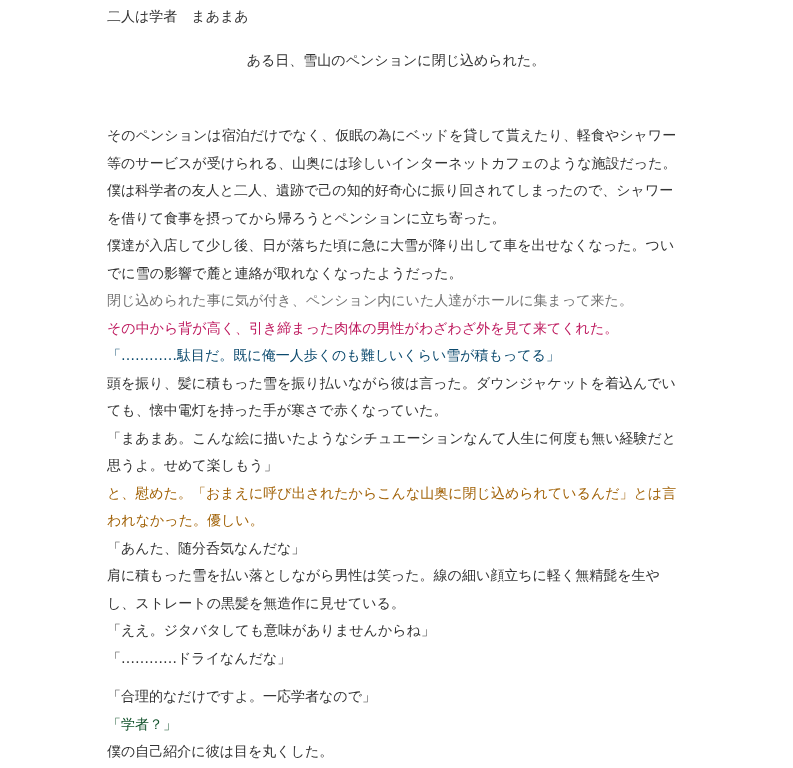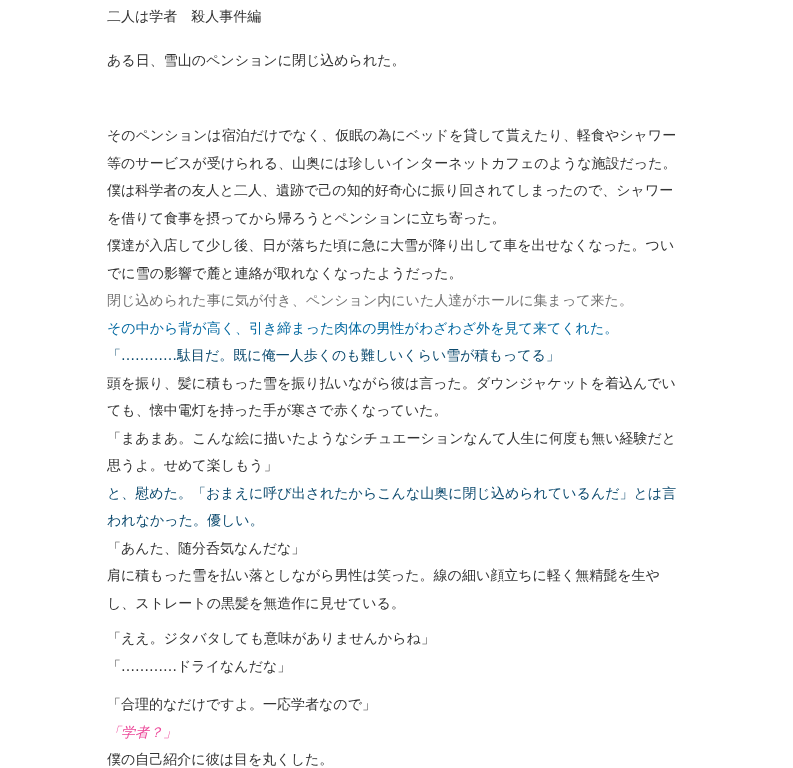--- a/index.html
+++ b/index.html
@@ -39,35 +39,35 @@
     margin: 0;
     overflow-wrap: break-word;
     word-break: normal;
     white-space: pre-wrap;
   }
 </style>
 </head>
 <body style="background: rgb(255, 255, 255);">
 
 <div class="novel-page">
-  <h1 class="story-title" style="color: rgb(51, 51, 51);">二人は学者　殺人事件編</h1>
+  <h1 class="story-title" style="color: rgb(51, 51, 51);">二人は学者　まあまあ</h1>
   <div class="story-body">
-      <div class="story-paragraph" style="color: rgb(51, 51, 51);">ある日、雪山のペンションに閉じ込められた。</div>
+      <div class="story-paragraph" style="color: rgb(51, 51, 51); text-align: center;">ある日、雪山のペンションに閉じ込められた。</div>
       <div class="story-paragraph" style="color: rgb(51, 51, 51); margin-top: 48px;">そのペンションは宿泊だけでなく、仮眠の為にベッドを貸して貰えたり、軽食やシャワー等のサービスが受けられる、山奥には珍しいインターネットカフェのような施設だった。</div>
       <div class="story-paragraph" style="color: rgb(51, 51, 51);">僕は科学者の友人と二人、遺跡で己の知的好奇心に振り回されてしまったので、シャワーを借りて食事を摂ってから帰ろうとペンションに立ち寄った。</div>
       <div class="story-paragraph" style="color: rgb(51, 51, 51);">僕達が入店して少し後、日が落ちた頃に急に大雪が降り出して車を出せなくなった。ついでに雪の影響で麓と連絡が取れなくなったようだった。</div>
       <div class="story-paragraph" style="color: #737373;">閉じ込められた事に気が付き、ペンション内にいた人達がホールに集まって来た。</div>
-      <div class="story-paragraph" style="color: #0369a1;">その中から背が高く、引き締まった肉体の男性がわざわざ外を見て来てくれた。</div>
+      <div class="story-paragraph" style="color: #be185d;">その中から背が高く、引き締まった肉体の男性がわざわざ外を見て来てくれた。</div>
       <div class="story-paragraph" style="color: #0c4a6e;">「…………駄目だ。既に俺一人歩くのも難しいくらい雪が積もってる」</div>
       <div class="story-paragraph" style="color: rgb(51, 51, 51);">頭を振り、髪に積もった雪を振り払いながら彼は言った。ダウンジャケットを着込んでいても、懐中電灯を持った手が寒さで赤くなっていた。</div>
       <div class="story-paragraph" style="color: rgb(51, 51, 51);">「まあまあ。こんな絵に描いたようなシチュエーションなんて人生に何度も無い経験だと思うよ。せめて楽しもう」</div>
-      <div class="story-paragraph" style="color: #0c4a6e;">と、慰めた。「おまえに呼び出されたからこんな山奥に閉じ込められているんだ」とは言われなかった。優しい。</div>
+      <div class="story-paragraph" style="color: #a16207;">と、慰めた。「おまえに呼び出されたからこんな山奥に閉じ込められているんだ」とは言われなかった。優しい。</div>
       <div class="story-paragraph" style="color: rgb(51, 51, 51);">「あんた、随分呑気なんだな」</div>
       <div class="story-paragraph" style="color: rgb(51, 51, 51);">肩に積もった雪を払い落としながら男性は笑った。線の細い顔立ちに軽く無精髭を生やし、ストレートの黒髪を無造作に見せている。</div>
-      <div class="story-paragraph" style="color: rgb(51, 51, 51); margin-top: 8px;">「ええ。ジタバタしても意味がありませんからね」</div>
+      <div class="story-paragraph" style="color: rgb(51, 51, 51);">「ええ。ジタバタしても意味がありませんからね」</div>
       <div class="story-paragraph" style="color: rgb(51, 51, 51);">「…………ドライなんだな」</div>
       <div class="story-paragraph" style="color: rgb(51, 51, 51); margin-top: 11px;">「合理的なだけですよ。一応学者なので」</div>
-      <div class="story-paragraph" style="color: #ec4899; font-style: italic;">「学者？」</div>
+      <div class="story-paragraph" style="color: #14532d;">「学者？」</div>
       <div class="story-paragraph" style="color: rgb(51, 51, 51);">僕の自己紹介に彼は目を丸くした。</div>
       <div class="story-paragraph" style="color: rgb(51, 51, 51);">「へえ、学者なんて初めて会ったよ。何の学者なんだ？」</div>
       <div class="story-paragraph" style="color: rgb(51, 51, 51);">「民俗学です」</div>
     </div>
 </div>
 
 </body></html>

